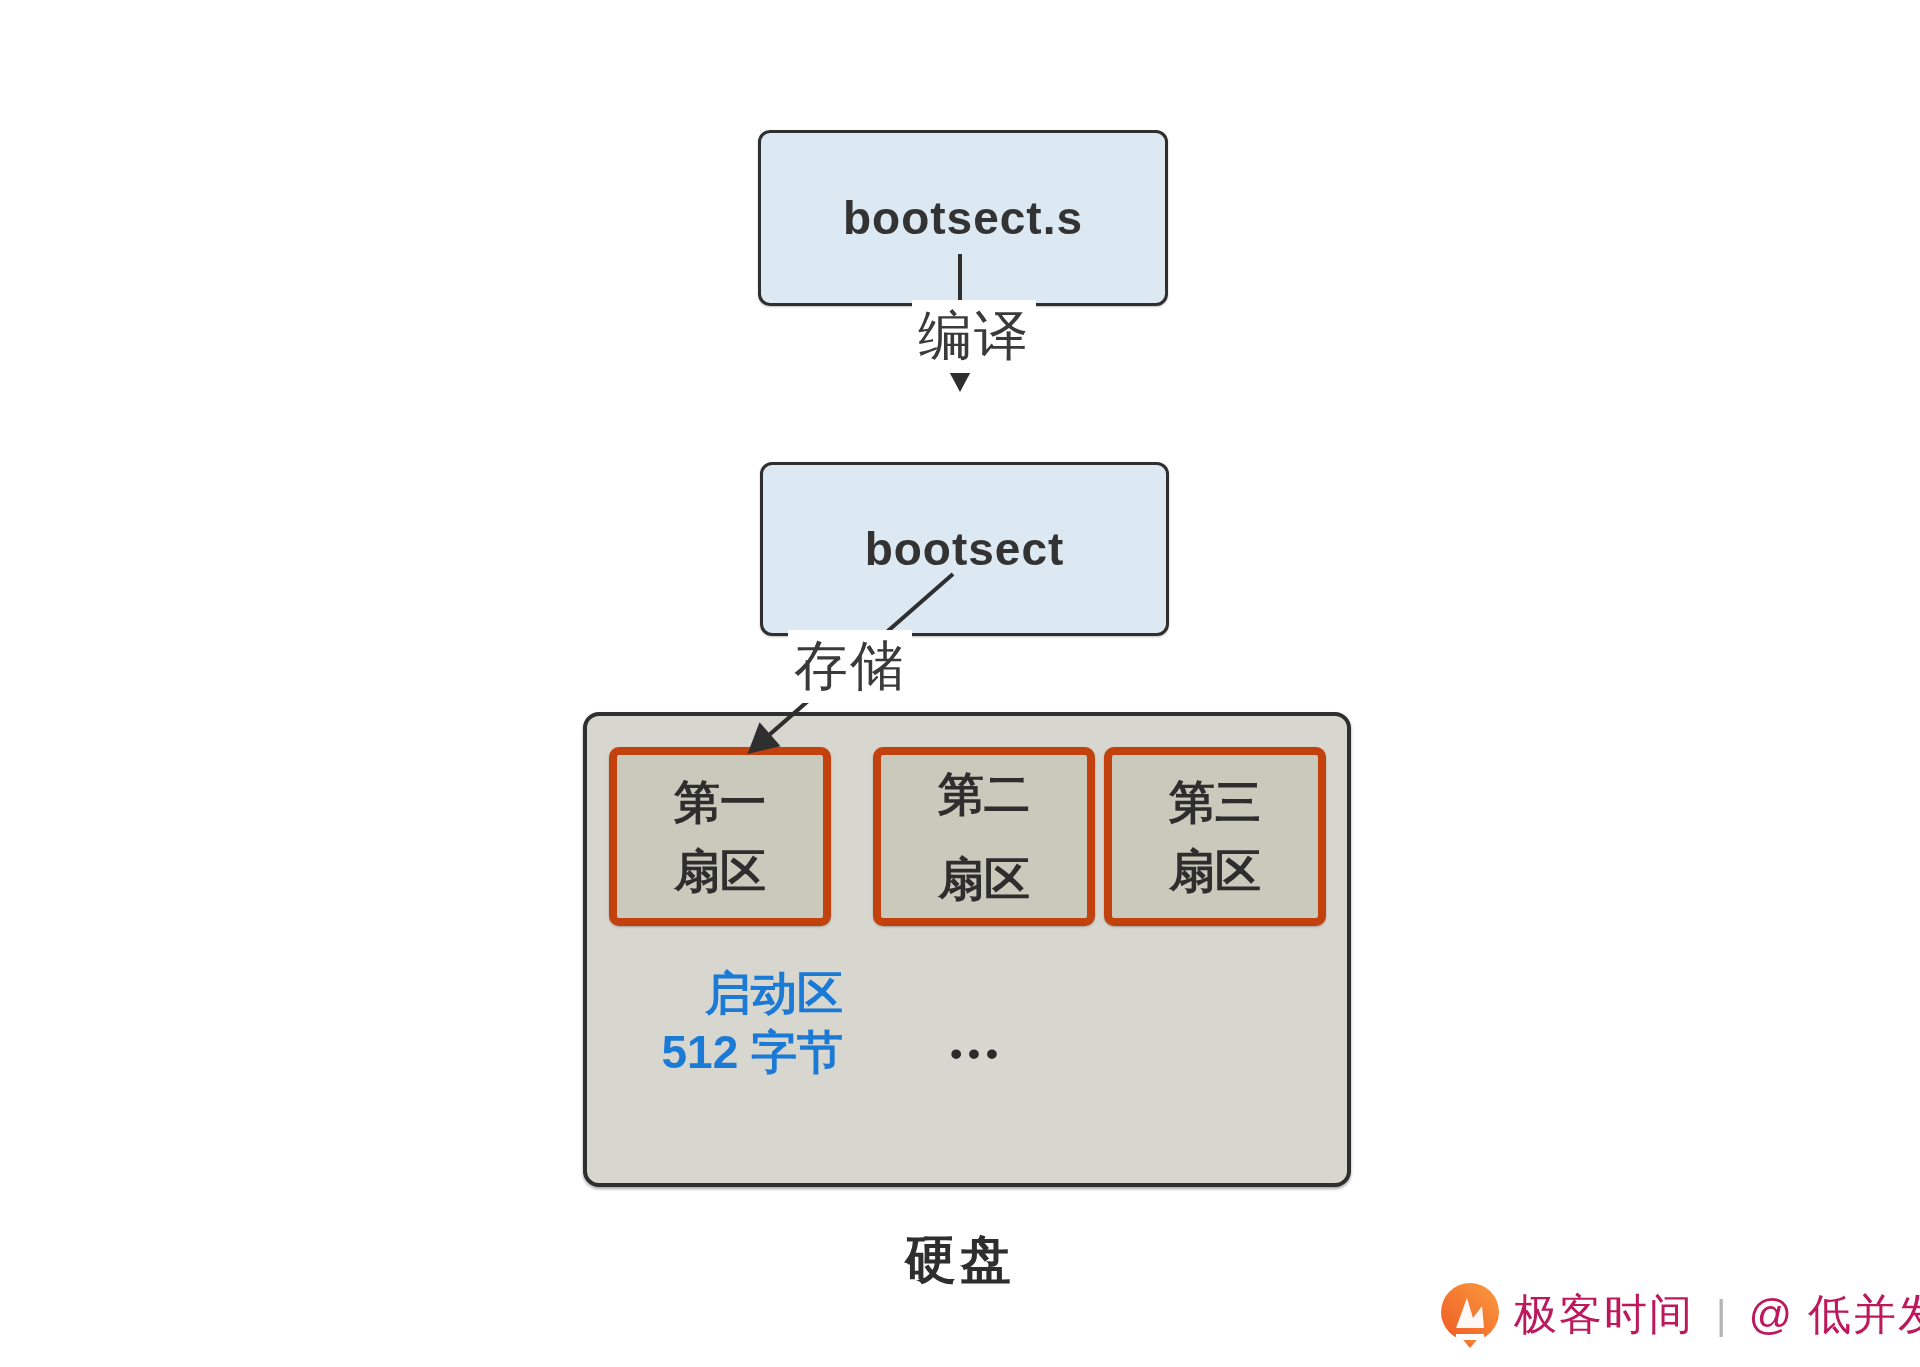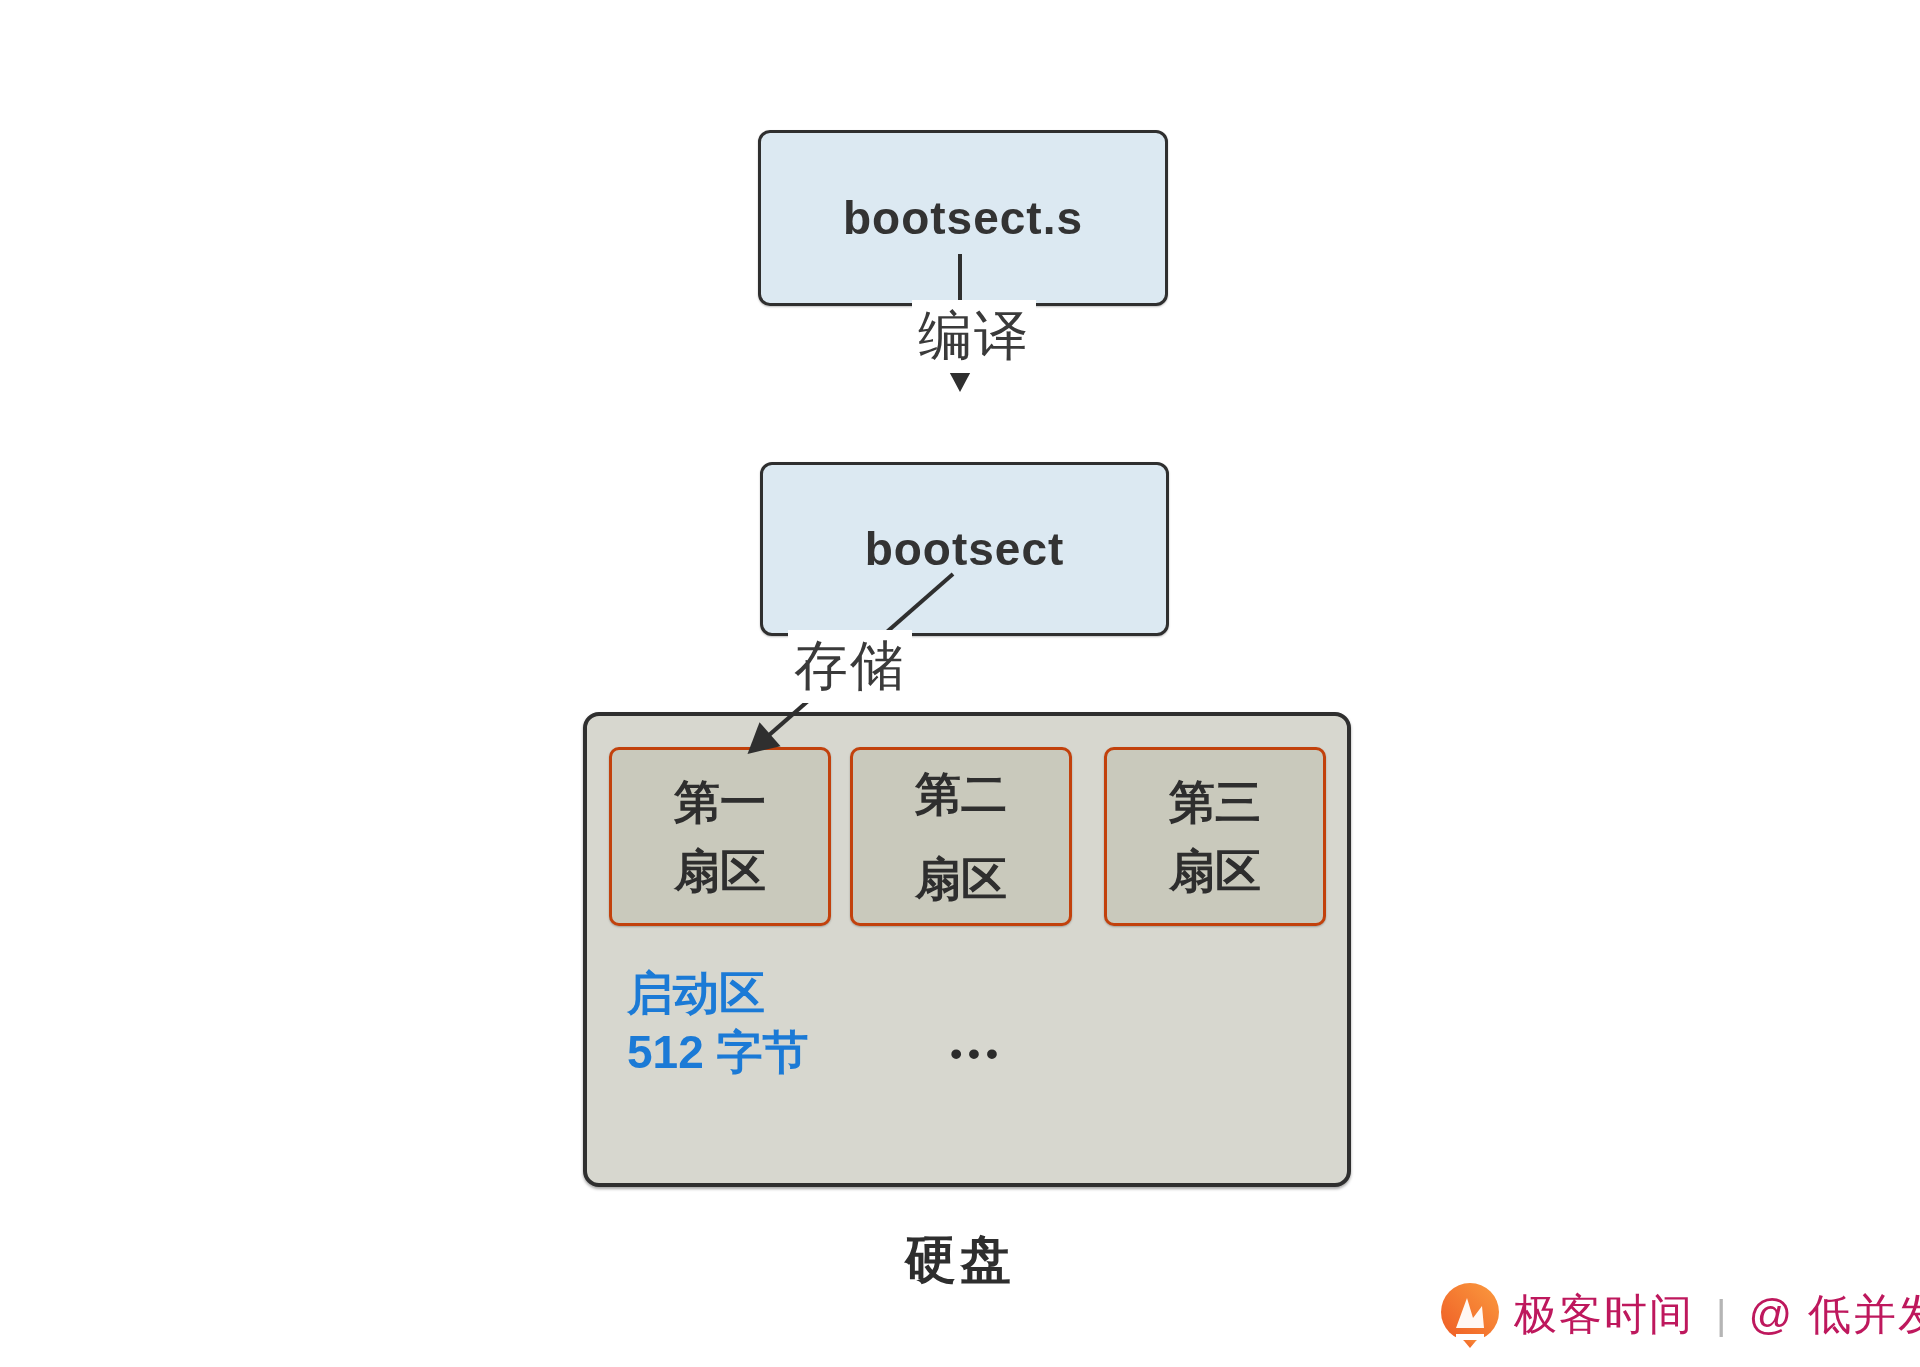--- a/index.html
+++ b/index.html
@@ -29,33 +29,33 @@
   #label-store{left:788px;top:630px;}
 
   
   #disk-container{
     position:absolute;left:583px;top:712px;width:768px;height:475px;
     background:#d7d7cf;border:4px solid #2f2f2f;border-radius:16px;
     box-sizing:border-box;box-shadow:0 2px 3px rgba(0,0,0,0.35);
   }
   .sector-box{
     position:absolute;top:31px;width:222px;height:179px;
-    background:#c9c9bc;border:3px solid #c2410c;border-radius:10px;
+    background:#c9c9bc;border:8px solid #c2410c;border-radius:10px;
     box-sizing:border-box;display:flex;flex-direction:column;
     align-items:center;justify-content:center;
     font-size:46px;font-weight:bold;color:#2e2e2e;line-height:1.5;
     box-shadow:0 1px 2px rgba(0,0,0,0.25);
   }
   #sector-1{left:22px;}
-  #sector-2{left:263px;gap:16px;}
+  #sector-2{left:286px;gap:16px;}
   #sector-3{left:517px;}
 
   #boot-area-label{
     position:absolute;left:40px;top:248px;width:216px;
-    text-align:left;color:#1b7ad6;font-weight:bold;font-size:46px;line-height:1.28;
+    text-align:right;color:#1b7ad6;font-weight:bold;font-size:46px;line-height:1.28;
   }
   #disk-ellipsis{
     position:absolute;left:345px;top:318px;width:90px;text-align:center;
     color:#2b2b2b;font-size:34px;font-weight:bold;letter-spacing:6px;
   }
   #disk-caption{
     position:absolute;left:860px;top:1226px;width:200px;text-align:center;
     font-size:51px;font-weight:bold;color:#2e2e2e;letter-spacing:4px;
   }
 

